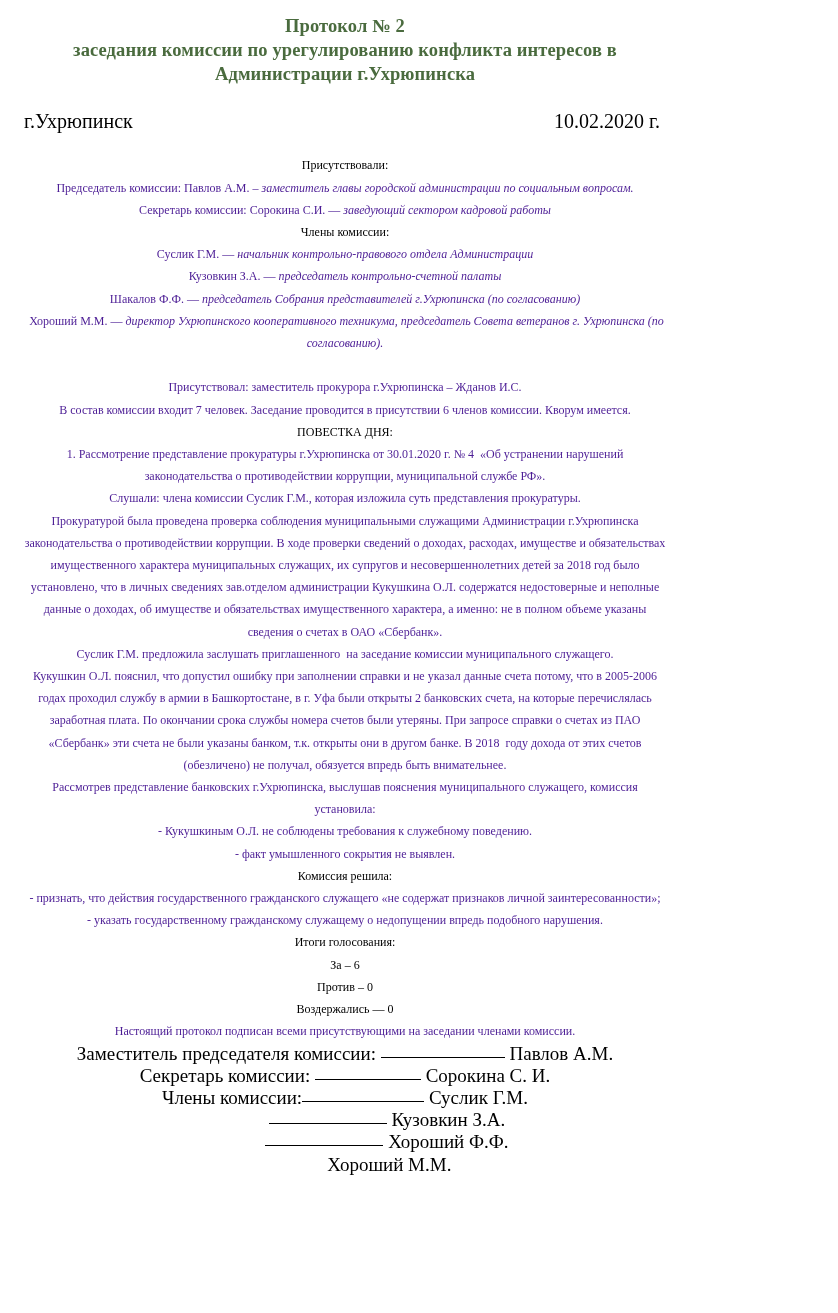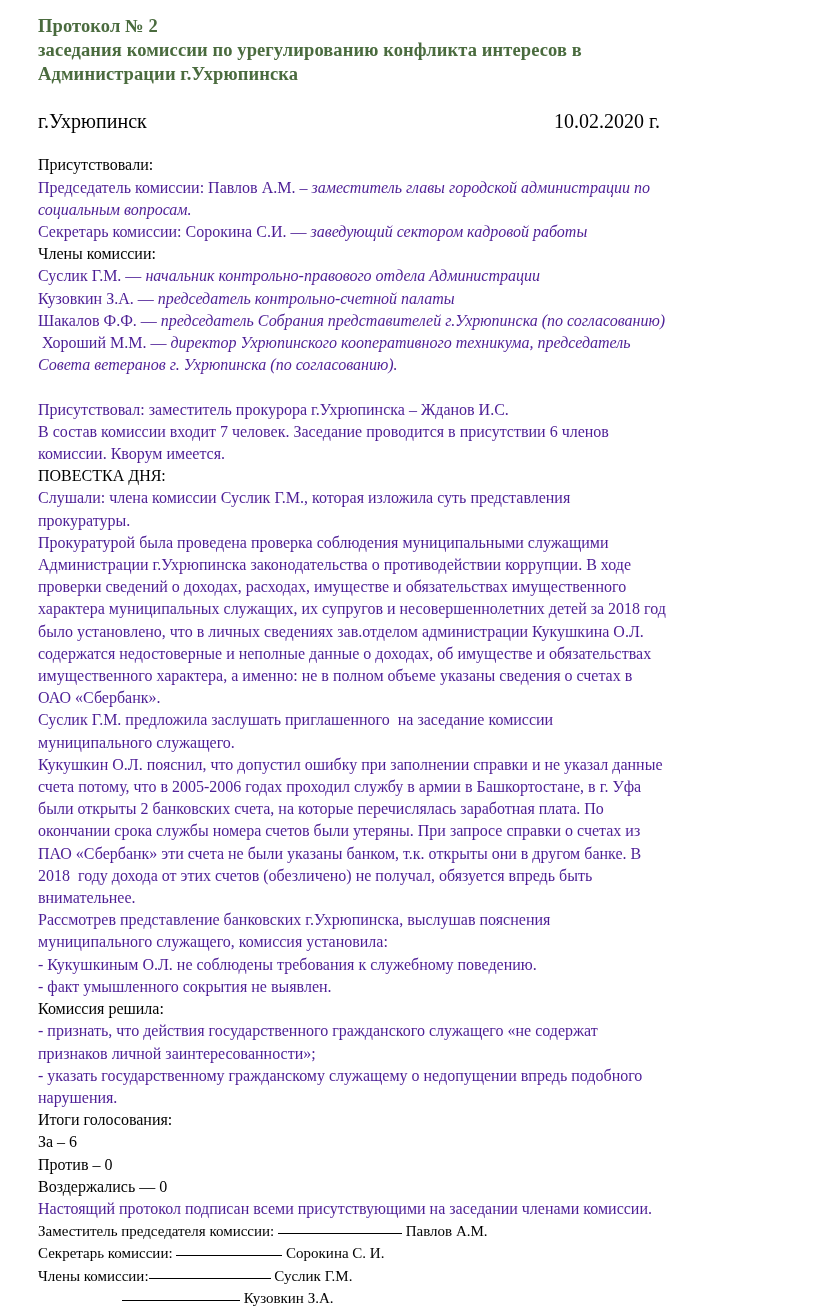--- a/index.html
+++ b/index.html
@@ -14,21 +14,22 @@
     overflow: hidden;
     font-family: "Liberation Serif", "DejaVu Serif", serif;
     color: #000000;
     -webkit-font-smoothing: antialiased;
   }
   .page {
     position: relative;
     width: 710px;
     height: 1313px;
     box-sizing: border-box;
-    padding: 14px 44px 0 38px;
+    padding: 14px 44px 0 24px;
+    text-align: center;
   }
 
   
   .doc-title {
     color: #4a6b3e;
     font-weight: bold;
     font-size: 18.5px;
     line-height: 24px;
     letter-spacing: 0.1px;
     margin: 0 0 0 0;
@@ -56,29 +57,29 @@
     margin-top: 24px;
   }
   .date-row .right { padding-right: 6px; }
 
   
   .gap-line { height: 22.2px; }
 
   
   .lines { }
   .lines > div {
-    font-size: 16px;
+    font-size: 12px;
     line-height: 22.2px;
     white-space: pre-wrap;
   }
 
   
   .sig-block { }
   .sig-row {
-    font-size: 15px;
+    font-size: 19px;
     line-height: 22.2px;
     white-space: pre;
   }
   .sig-rule {
     display: inline-block;
     border-bottom: 1.4px solid #000;
     vertical-align: 2px;
   }
 </style>
 </head>
@@ -109,20 +110,21 @@
     <div class="para"><span>Шакалов Ф.Ф. — </span><span class="it">председатель Собрания представителей г.Ухрюпинска (по согласованию)</span></div>
     <div class="para"><span> Хороший М.М. — </span><span class="it">директор Ухрюпинского кооперативного техникума, председатель Совета ветеранов г. Ухрюпинска (по согласованию).</span></div>
   </div>
 
   <div class="gap-line"></div>
 
   <div class="lines">
     <div class="para">Присутствовал: заместитель прокурора г.Ухрюпинска – Жданов И.С.</div>
     <div class="para">В состав комиссии входит 7 человек. Заседание проводится в присутствии 6 членов комиссии. Кворум имеется.</div>
     <div>ПОВЕСТКА ДНЯ:</div>
+    <div class="para">1. Рассмотрение представление прокуратуры г.Ухрюпинска от 30.01.2020 г. № 4  «Об устранении нарушений законодательства о противодействии коррупции, муниципальной службе РФ».</div>
     <div class="para">Слушали: члена комиссии Суслик Г.М., которая изложила суть представления прокуратуры.</div>
     <div class="para">Прокуратурой была проведена проверка соблюдения муниципальными служащими Администрации г.Ухрюпинска законодательства о противодействии коррупции. В ходе проверки сведений о доходах, расходах, имуществе и обязательствах имущественного характера муниципальных служащих, их супругов и несовершеннолетних детей за 2018 год было установлено, что в личных сведениях зав.отделом администрации Кукушкина О.Л. содержатся недостоверные и неполные данные о доходах, об имуществе и обязательствах имущественного характера, а именно: не в полном объеме указаны сведения о счетах в ОАО «Сбербанк».</div>
     <div class="para">Суслик Г.М. предложила заслушать приглашенного  на заседание комиссии муниципального служащего.</div>
     <div class="para">Кукушкин О.Л. пояснил, что допустил ошибку при заполнении справки и не указал данные счета потому, что в 2005-2006 годах проходил службу в армии в Башкортостане, в г. Уфа были открыты 2 банковских счета, на которые перечислялась заработная плата. По окончании срока службы номера счетов были утеряны. При запросе справки о счетах из ПАО «Сбербанк» эти счета не были указаны банком, т.к. открыты они в другом банке. В 2018  году дохода от этих счетов (обезличено) не получал, обязуется впредь быть внимательнее.</div>
     <div class="para">Рассмотрев представление банковских г.Ухрюпинска, выслушав пояснения муниципального служащего, комиссия установила:</div>
     <div class="para">- Кукушкиным О.Л. не соблюдены требования к служебному поведению.</div>
     <div class="para">- факт умышленного сокрытия не выявлен.</div>
     <div>Комиссия решила:</div>
     <div class="para">- признать, что действия государственного гражданского служащего «не содержат признаков личной заинтересованности»;</div>
     <div class="para">- указать государственному гражданскому служащему о недопущении впредь подобного нарушения.</div>

